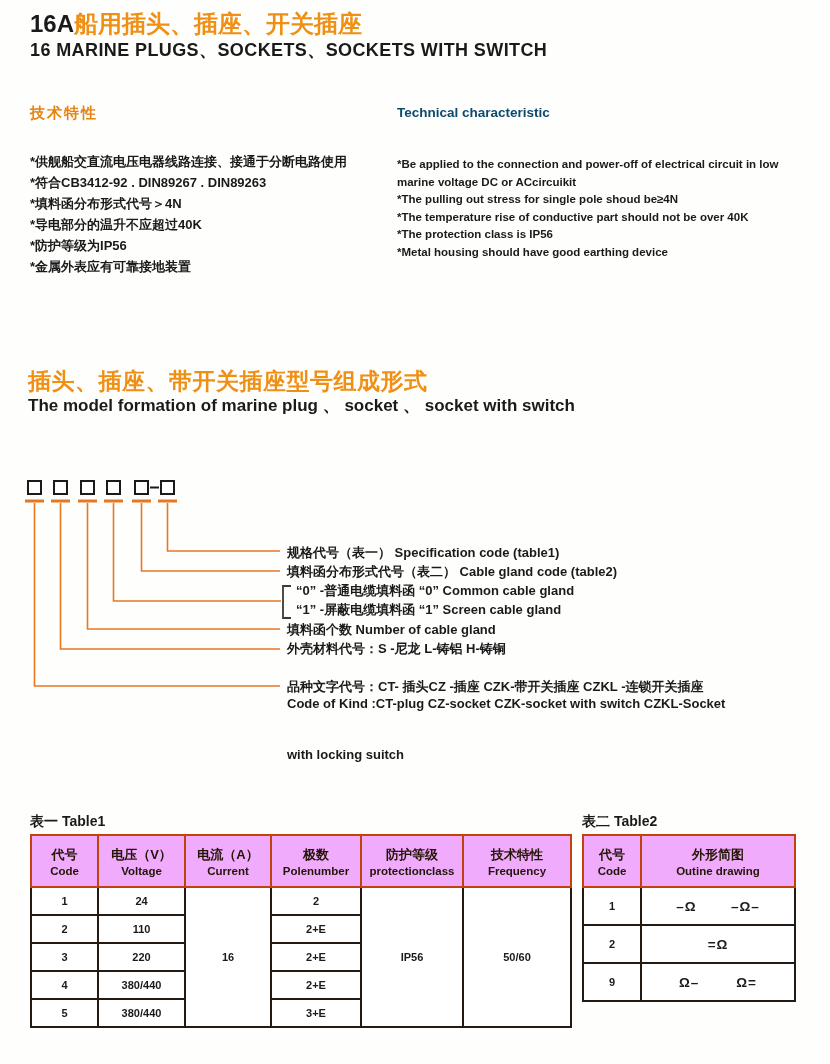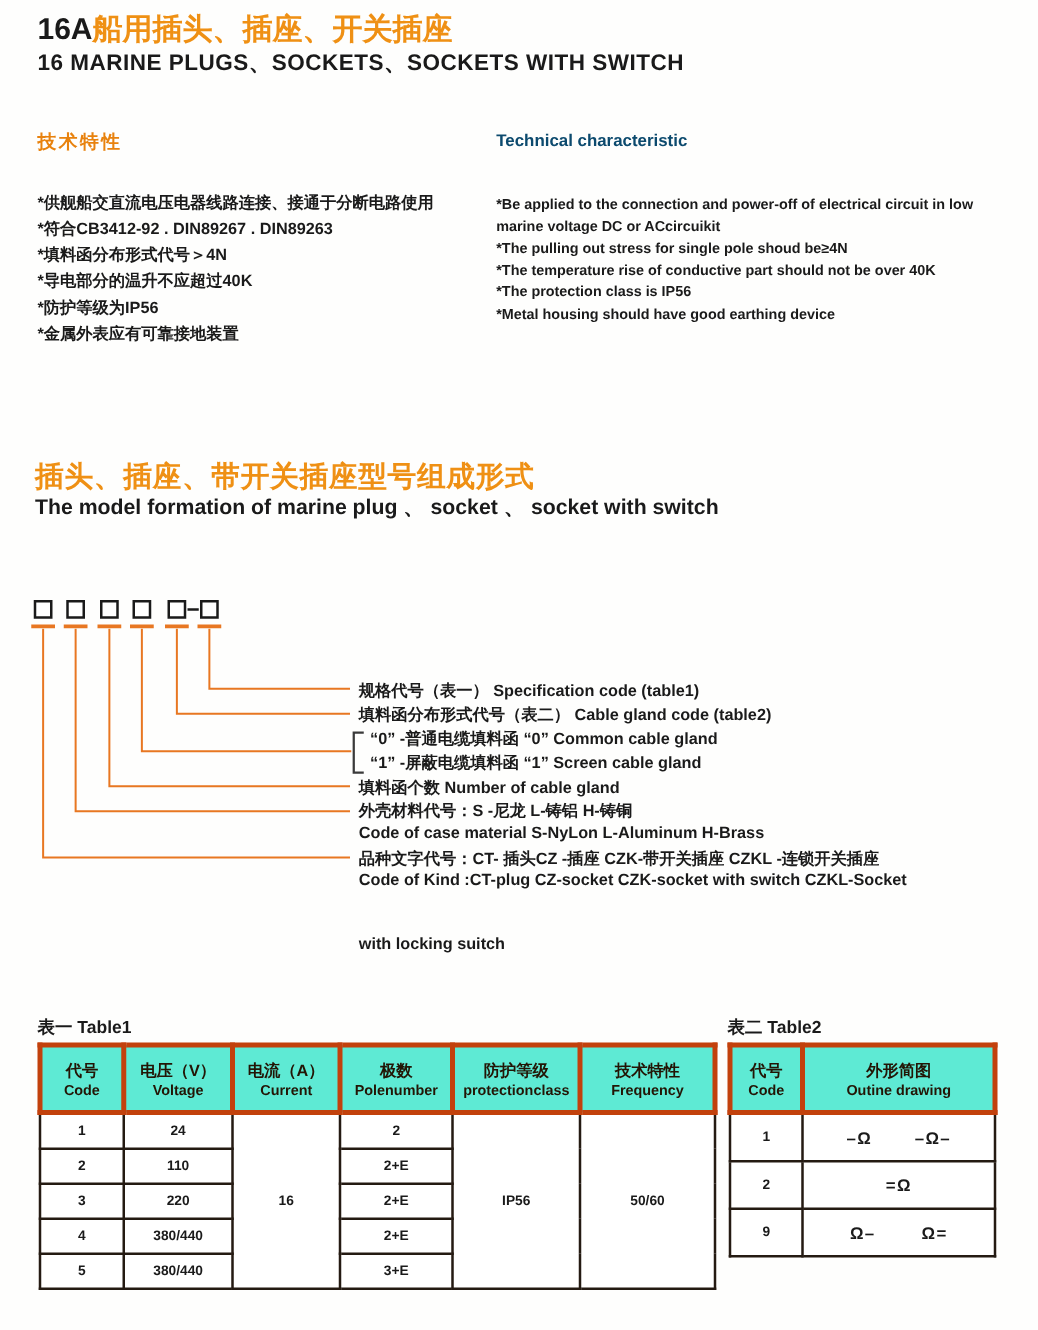--- a/index.html
+++ b/index.html
@@ -31,21 +31,21 @@
   .diagram svg{position:absolute;left:0;top:0;}
   .dlabel{position:absolute;font-size:13px;font-weight:600;white-space:nowrap;}
 
   
   .tcap{position:absolute;font-size:14px;font-weight:bold;white-space:nowrap;}
   .t1cap{left:30px;top:813px;}
   .t2cap{left:582px;top:813px;}
   table{position:absolute;border-collapse:collapse;table-layout:fixed;}
   .table1{left:30px;top:834px;width:540px;}
   .table2{left:582px;top:834px;width:212px;}
-  th{background:#5eead4;border:4px solid #c2410c;height:50px;padding:0 2px;vertical-align:middle;}
+  th{background:#f0abfc;border:2px solid #c2410c;height:50px;padding:0 2px;vertical-align:middle;}
   th .hcn{display:block;font-size:13px;font-weight:bold;color:#231505;}
   th .hen{display:block;font-size:11.5px;font-weight:bold;color:#231505;margin-top:1px;}
   td{border:2px solid #241a12;text-align:center;vertical-align:middle;
      font-size:11px;font-weight:bold;background:#fff;}
   .table1 td{height:24px;}
   .table2 td{height:34px;}
   td.draw{font-size:13.5px;font-weight:600;padding:0;}
   .draw-pair{display:flex;justify-content:space-evenly;align-items:center;}
   .glyph{letter-spacing:1px;}
 </style>
@@ -115,21 +115,20 @@
       </g>
 
       <path d="M291,116 L283,116 L283,148 L291,148" fill="none" stroke="#3a3a3a" stroke-width="1.8"></path>
     </svg>
     <div class="dlabel" style="left:287px;top:74px;">规格代号（表一）  Specification code (table1)</div>
     <div class="dlabel" style="left:287px;top:93px;">填料函分布形式代号（表二）  Cable gland code (table2)</div>
     <div class="dlabel" style="left:296px;top:112px;">“0” -普通电缆填料函  “0” Common cable gland</div>
     <div class="dlabel" style="left:296px;top:131px;">“1” -屏蔽电缆填料函  “1” Screen cable gland</div>
     <div class="dlabel" style="left:287px;top:151px;">填料函个数  Number of cable gland</div>
     <div class="dlabel" style="left:287px;top:170px;">外壳材料代号：S -尼龙 L-铸铝 H-铸铜</div>
-    <div class="dlabel" style="left:287px;top:188px;">Code of case material S-NyLon L-Aluminum H-Brass</div>
     <div class="dlabel" style="left:287px;top:208px;">品种文字代号：CT- 插头CZ -插座 CZK-带开关插座 CZKL -连锁开关插座</div>
     <div class="dlabel" style="left:287px;top:226px;">Code of Kind :CT-plug CZ-socket CZK-socket with switch CZKL-Socket</div>
     <div class="dlabel" style="left:287px;top:244px;margin-top:33px;">with locking suitch</div>
   </div>
 
   <div class="tcap t1cap">表一  Table1</div>
   <table class="table1">
     <colgroup>
       <col style="width:67px">
         <col style="width:87px">

